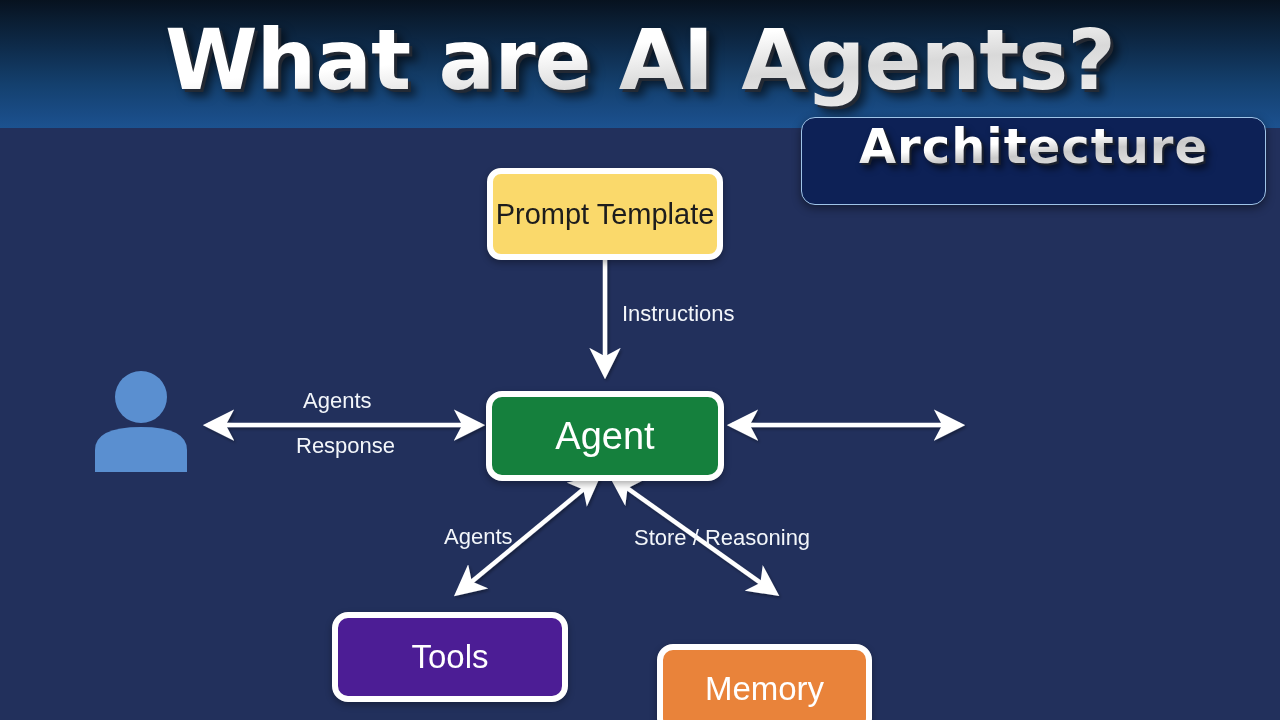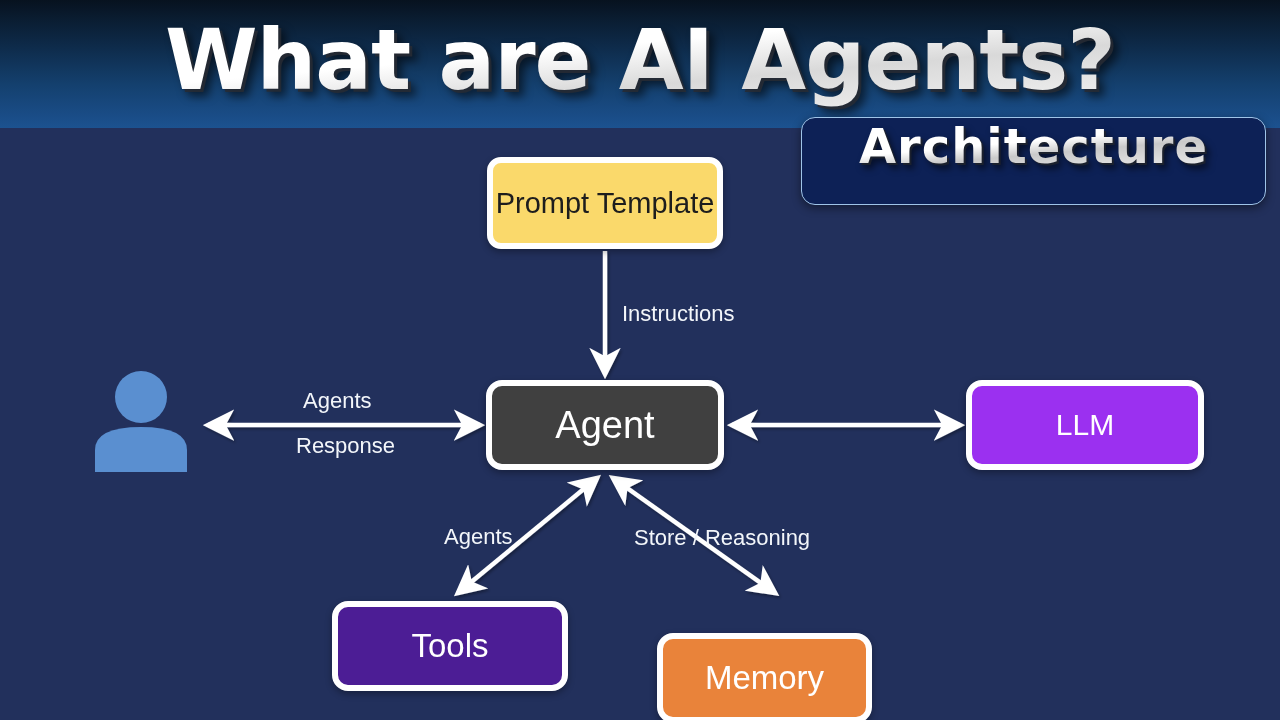--- a/index.html
+++ b/index.html
@@ -89,20 +89,21 @@
   
   .node {
     position: absolute;
     box-sizing: border-box;
     border: 6px solid #ffffff;
     border-radius: 16px;
     display: flex;
     align-items: center;
     justify-content: center;
     box-shadow: 0 3px 7px rgba(0,0,0,0.32);
+    margin-top: 11px;
   }
   .node-label {
     font-family: "Liberation Sans", sans-serif;
     font-weight: normal;
     white-space: nowrap;
   }
 
   #node-prompt-template {
     left: 487px; top: 157px;
     width: 236px; height: 92px;
@@ -110,21 +111,21 @@
     border-radius: 14px;
   }
   #node-prompt-template .node-label {
     color: #1d1d1d;
     font-size: 29px;
   }
 
   #node-agent {
     left: 486px; top: 380px;
     width: 238px; height: 90px;
-    background: #404040;
+    background: #15803d;
   }
   #node-agent .node-label {
     color: #ffffff;
     font-size: 38px;
   }
 
   #node-llm {
     left: 966px; top: 380px;
     width: 238px; height: 90px;
     background: #9b30f0;
@@ -219,23 +220,20 @@
   </svg>
 
   <div class="node" id="node-prompt-template">
     <span class="node-label">Prompt Template</span>
   </div>
 
   <div class="node" id="node-agent">
     <span class="node-label">Agent</span>
   </div>
 
-  <div class="node" id="node-llm">
-    <span class="node-label">LLM</span>
-  </div>
 
   <div class="node" id="node-tools">
     <span class="node-label">Tools</span>
   </div>
 
   <div class="node" id="node-memory">
     <span class="node-label">Memory</span>
   </div>
 
   <div class="edge-label" id="label-instructions">Instructions</div>

